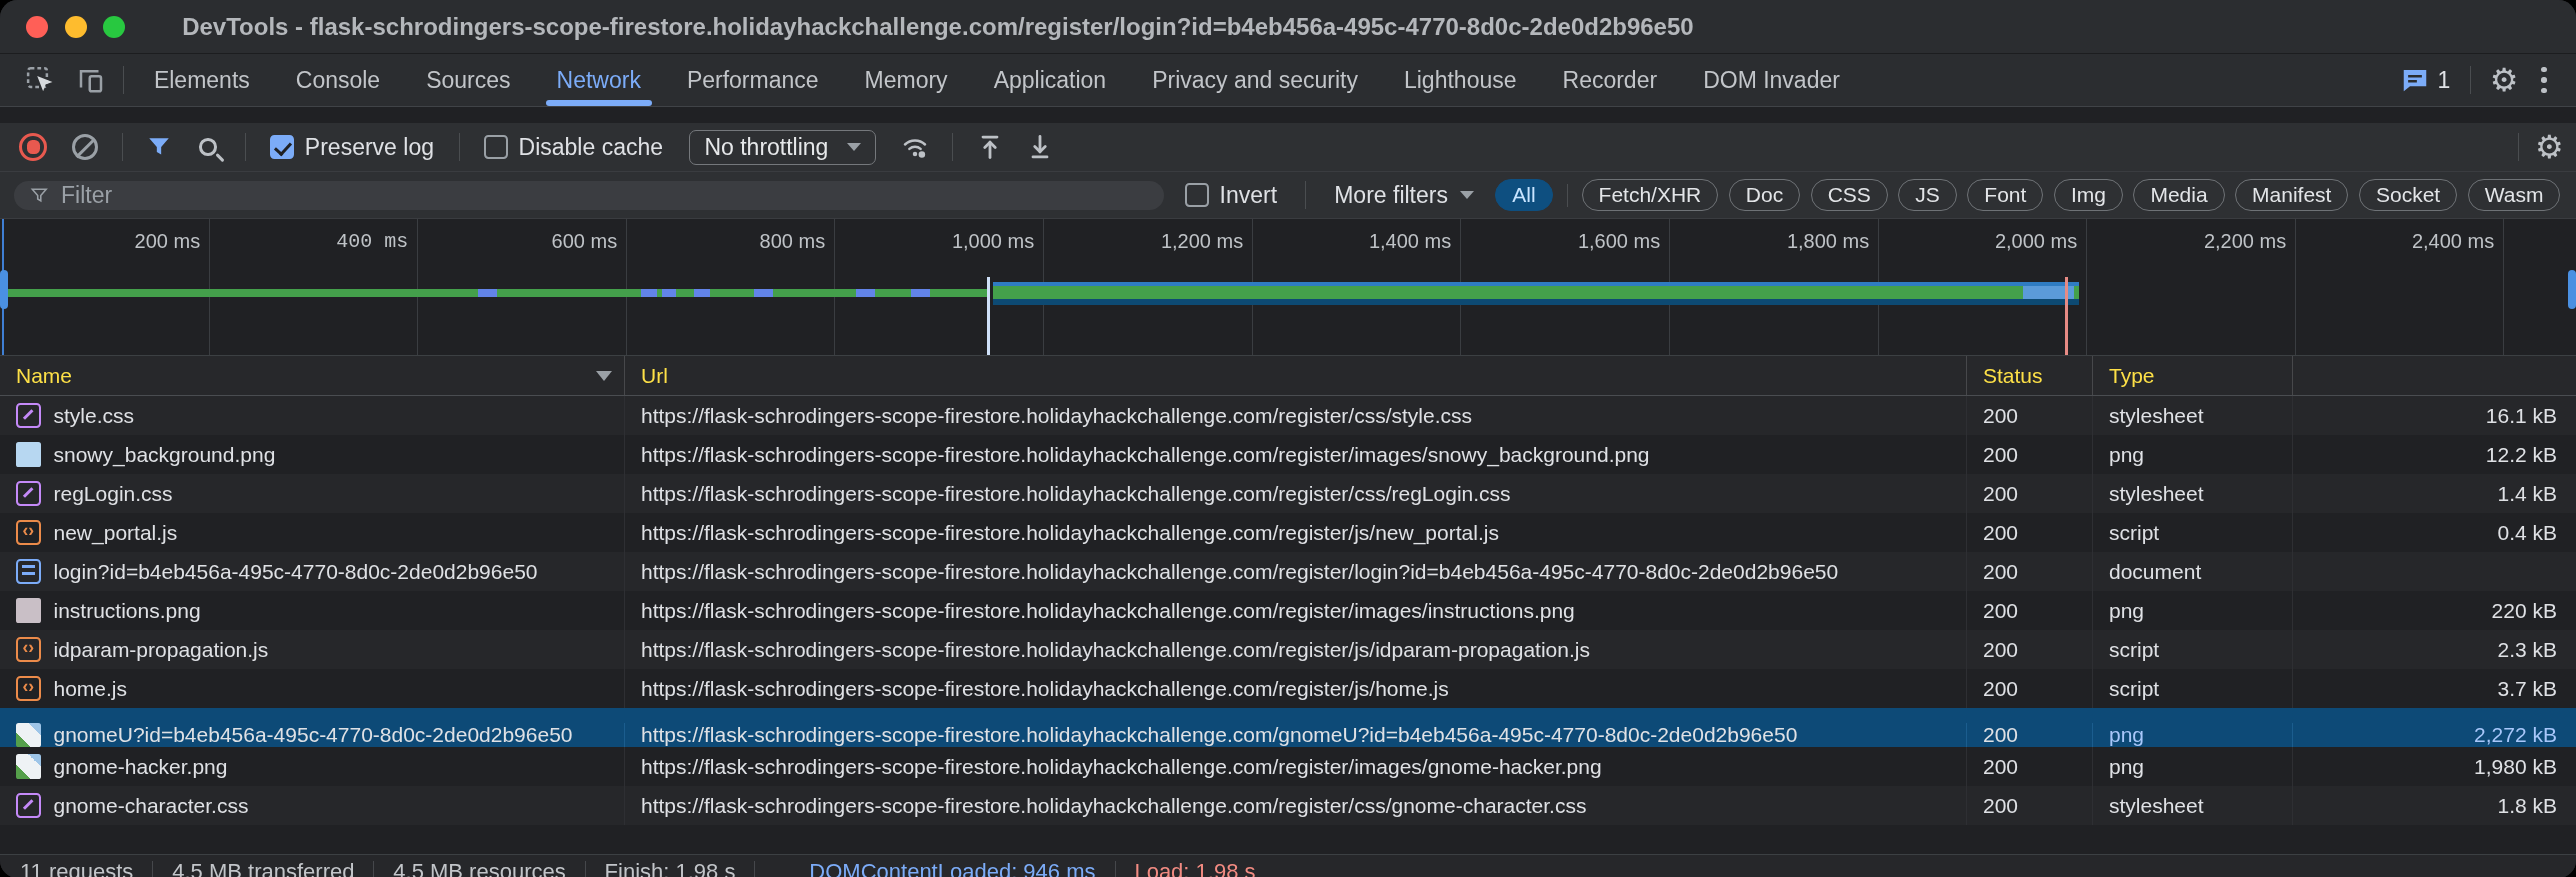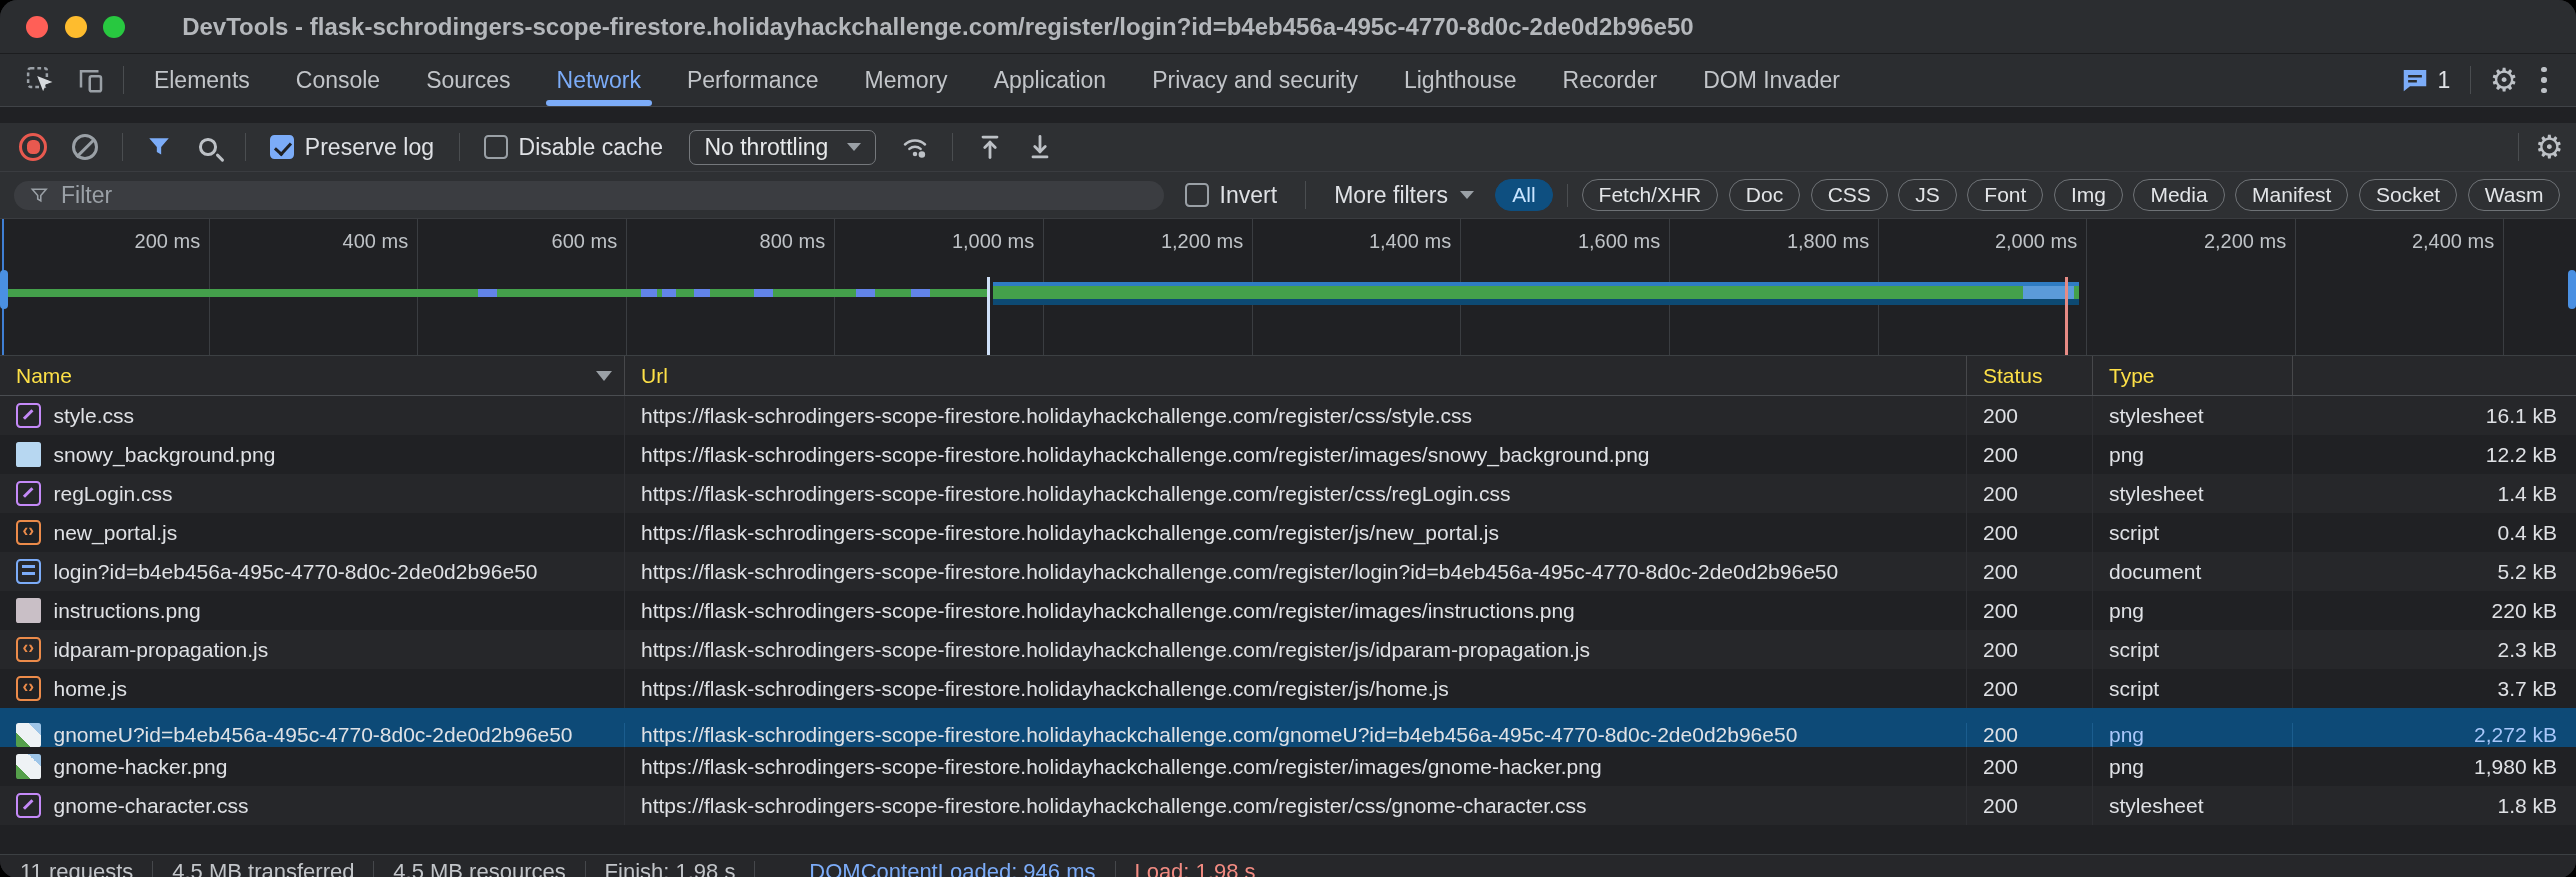--- a/index.html
+++ b/index.html
@@ -276,21 +276,21 @@
       </div>
     <div class="wf-thick">
         <div class="endchunk"></div>
       </div>
     <div class="marker dcl" style="left:987px"></div>
     <div class="marker load" style="left:2065px"></div>
     <div class="grip-line left"></div>
     <div class="grip left"></div>
     <div class="grip right"></div>
   <div class="tick-label" style="left: 209px;">200 ms</div>
-      <div class="tick-label" style="left: 417px;">400 ms</div>
+      <div class="tick-label" style="left: 417px; font-family: Liberation Mono, monospace;">400 ms</div>
       <div class="tick-label" style="left: 626px;">600 ms</div>
       <div class="tick-label" style="left: 834px;">800 ms</div>
       <div class="tick-label" style="left: 1043px;">1,000 ms</div>
       <div class="tick-label" style="left: 1252px;">1,200 ms</div>
       <div class="tick-label" style="left: 1460px;">1,400 ms</div>
       <div class="tick-label" style="left: 1669px; text-align: right;">1,600 ms</div>
       <div class="tick-label" style="left: 1878px;">1,800 ms</div>
       <div class="tick-label" style="left: 2086px;">2,000 ms</div>
       <div class="tick-label" style="left: 2295px;">2,200 ms</div>
       <div class="tick-label" style="left: 2503px;">2,400 ms</div>
@@ -354,21 +354,20 @@
     <div class="cell c-size">0.4 kB</div>
   </div>
       <div class="trow odd">
     <div class="cell c-name">
           <span class="fi icon-document"></span>
           <span class="nm">login?id=b4eb456a-495c-4770-8d0c-2de0d2b96e50</span>
         </div>
     <div class="cell c-url">https://flask-schrodingers-scope-firestore.holidayhackchallenge.com/register/login?id=b4eb456a-495c-4770-8d0c-2de0d2b96e50</div>
     <div class="cell c-status">200</div>
     <div class="cell c-type">document</div>
-    <div class="cell c-size">5.2 kB</div>
   </div>
       <div class="trow even">
     <div class="cell c-name">
           <span class="fi icon-img-texture"></span>
           <span class="nm">instructions.png</span>
         </div>
     <div class="cell c-url">https://flask-schrodingers-scope-firestore.holidayhackchallenge.com/register/images/instructions.png</div>
     <div class="cell c-status">200</div>
     <div class="cell c-type">png</div>
     <div class="cell c-size">220 kB</div>

